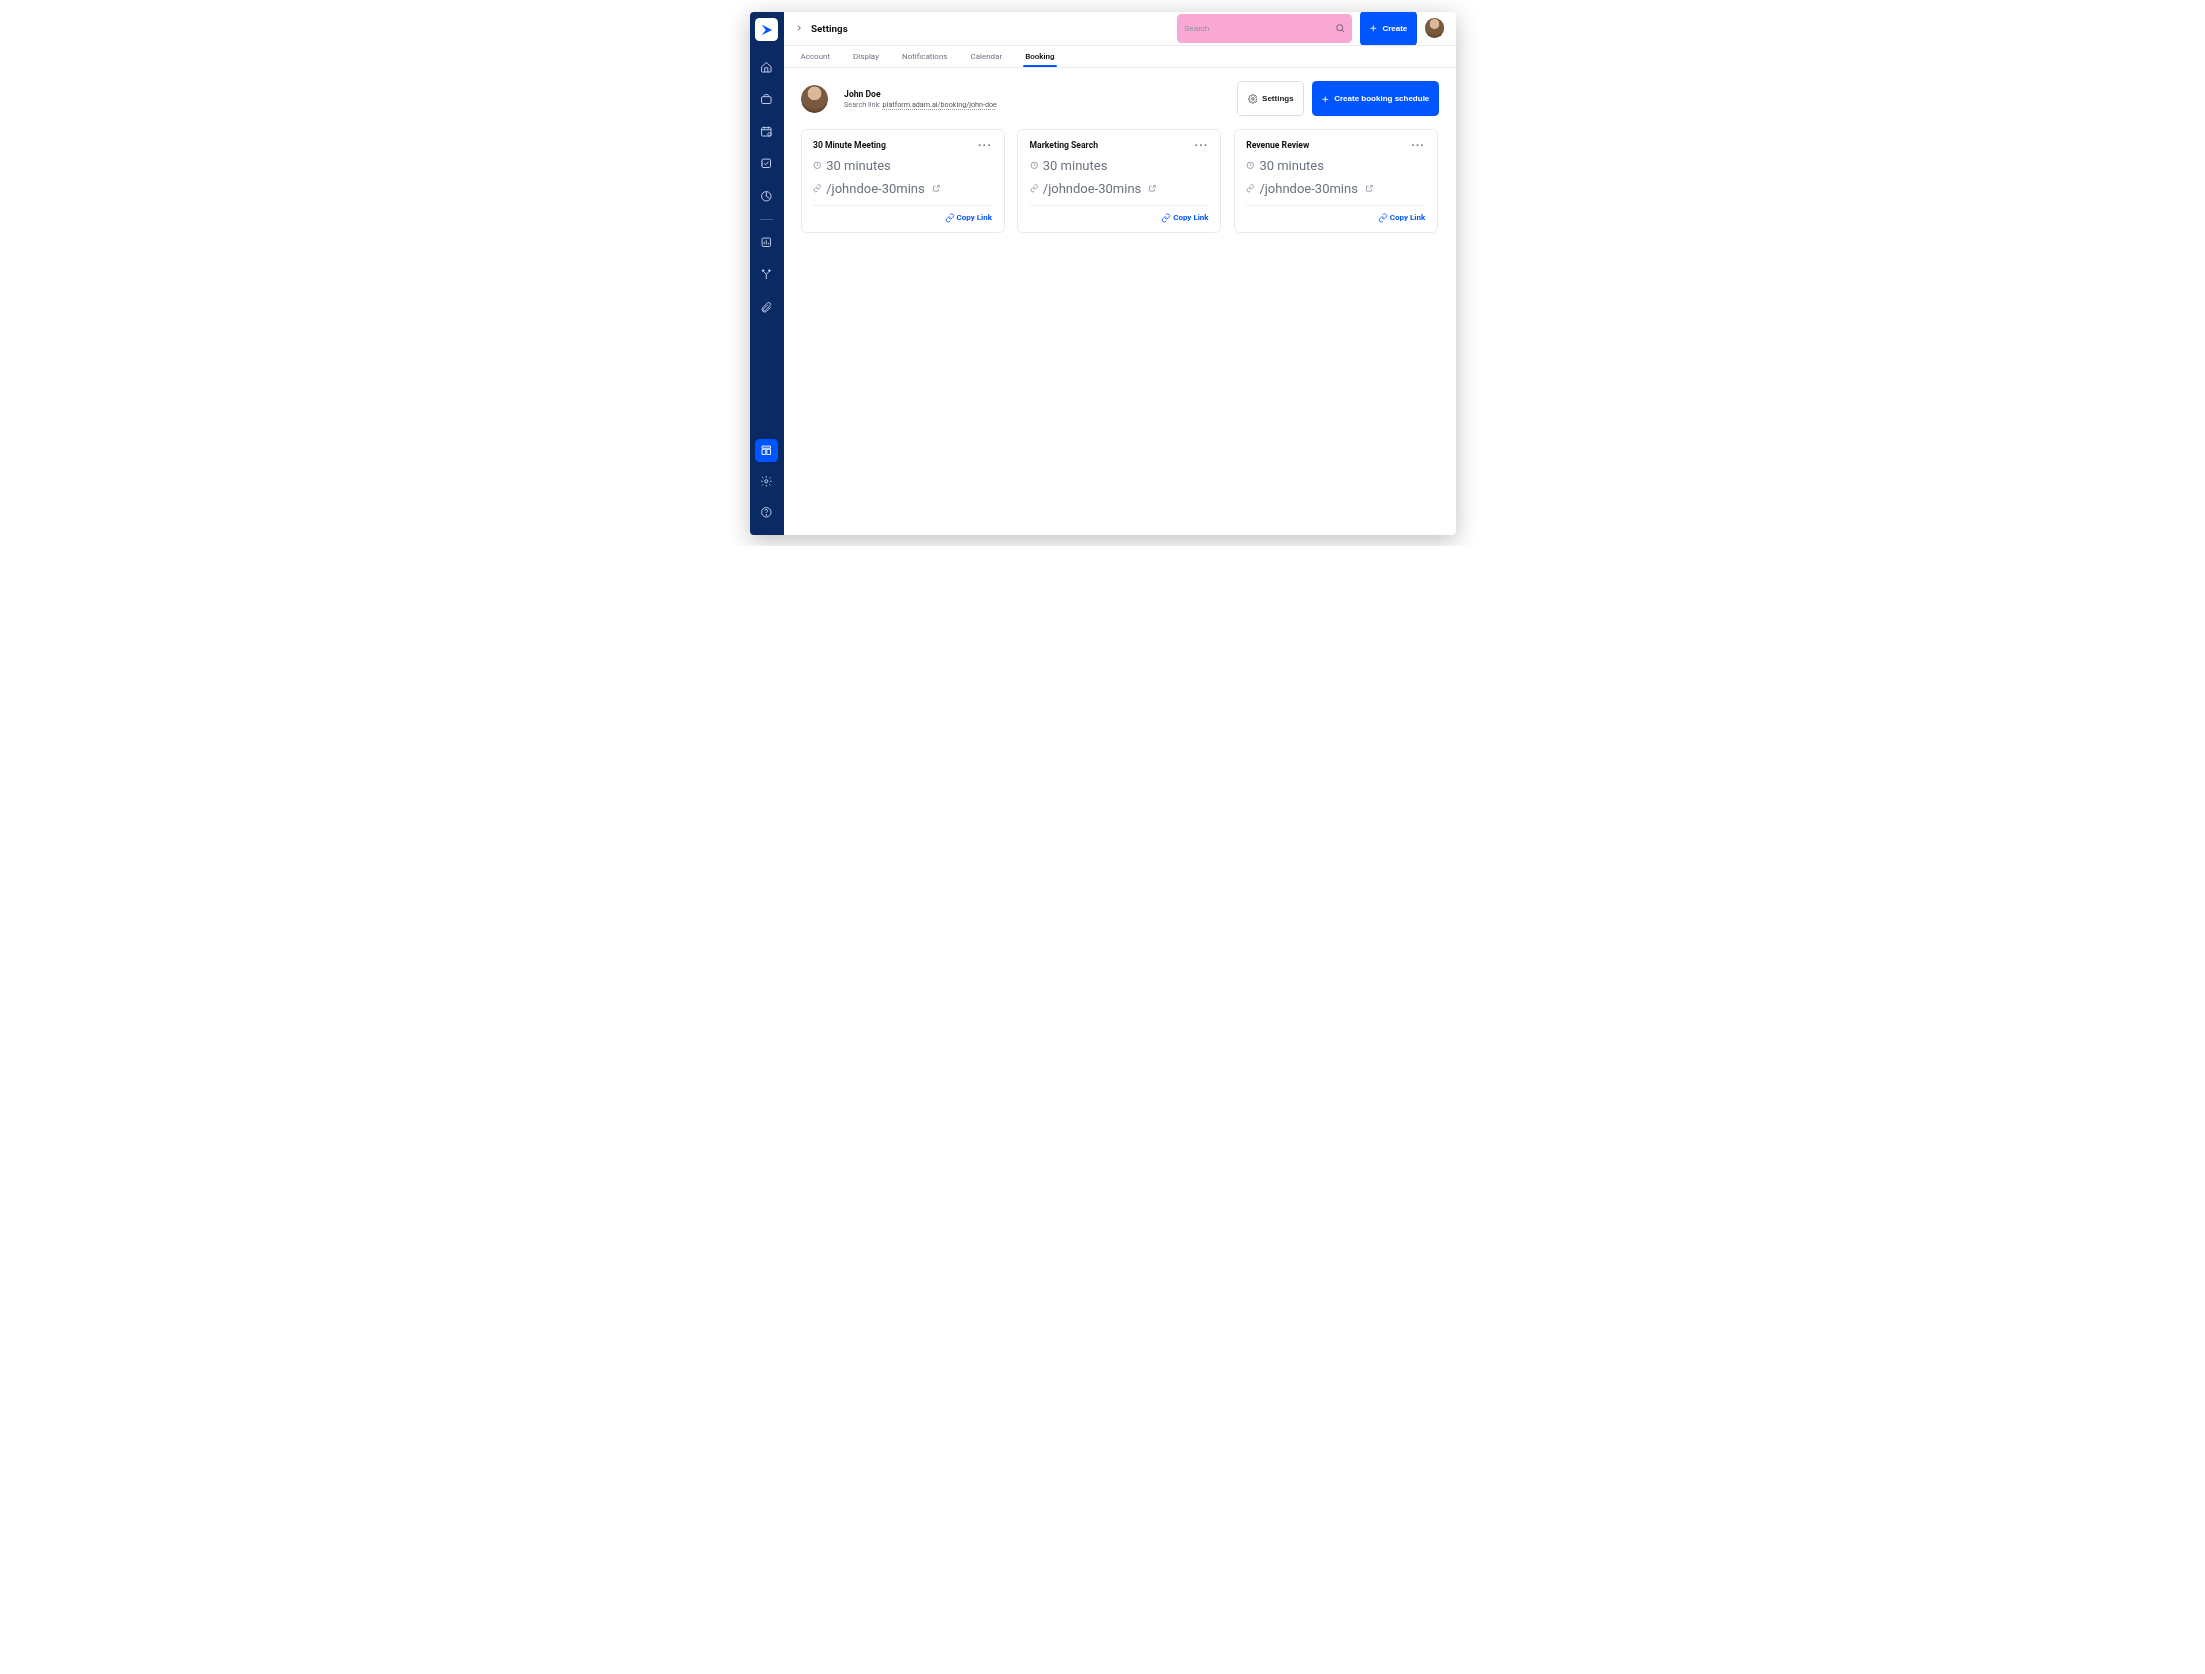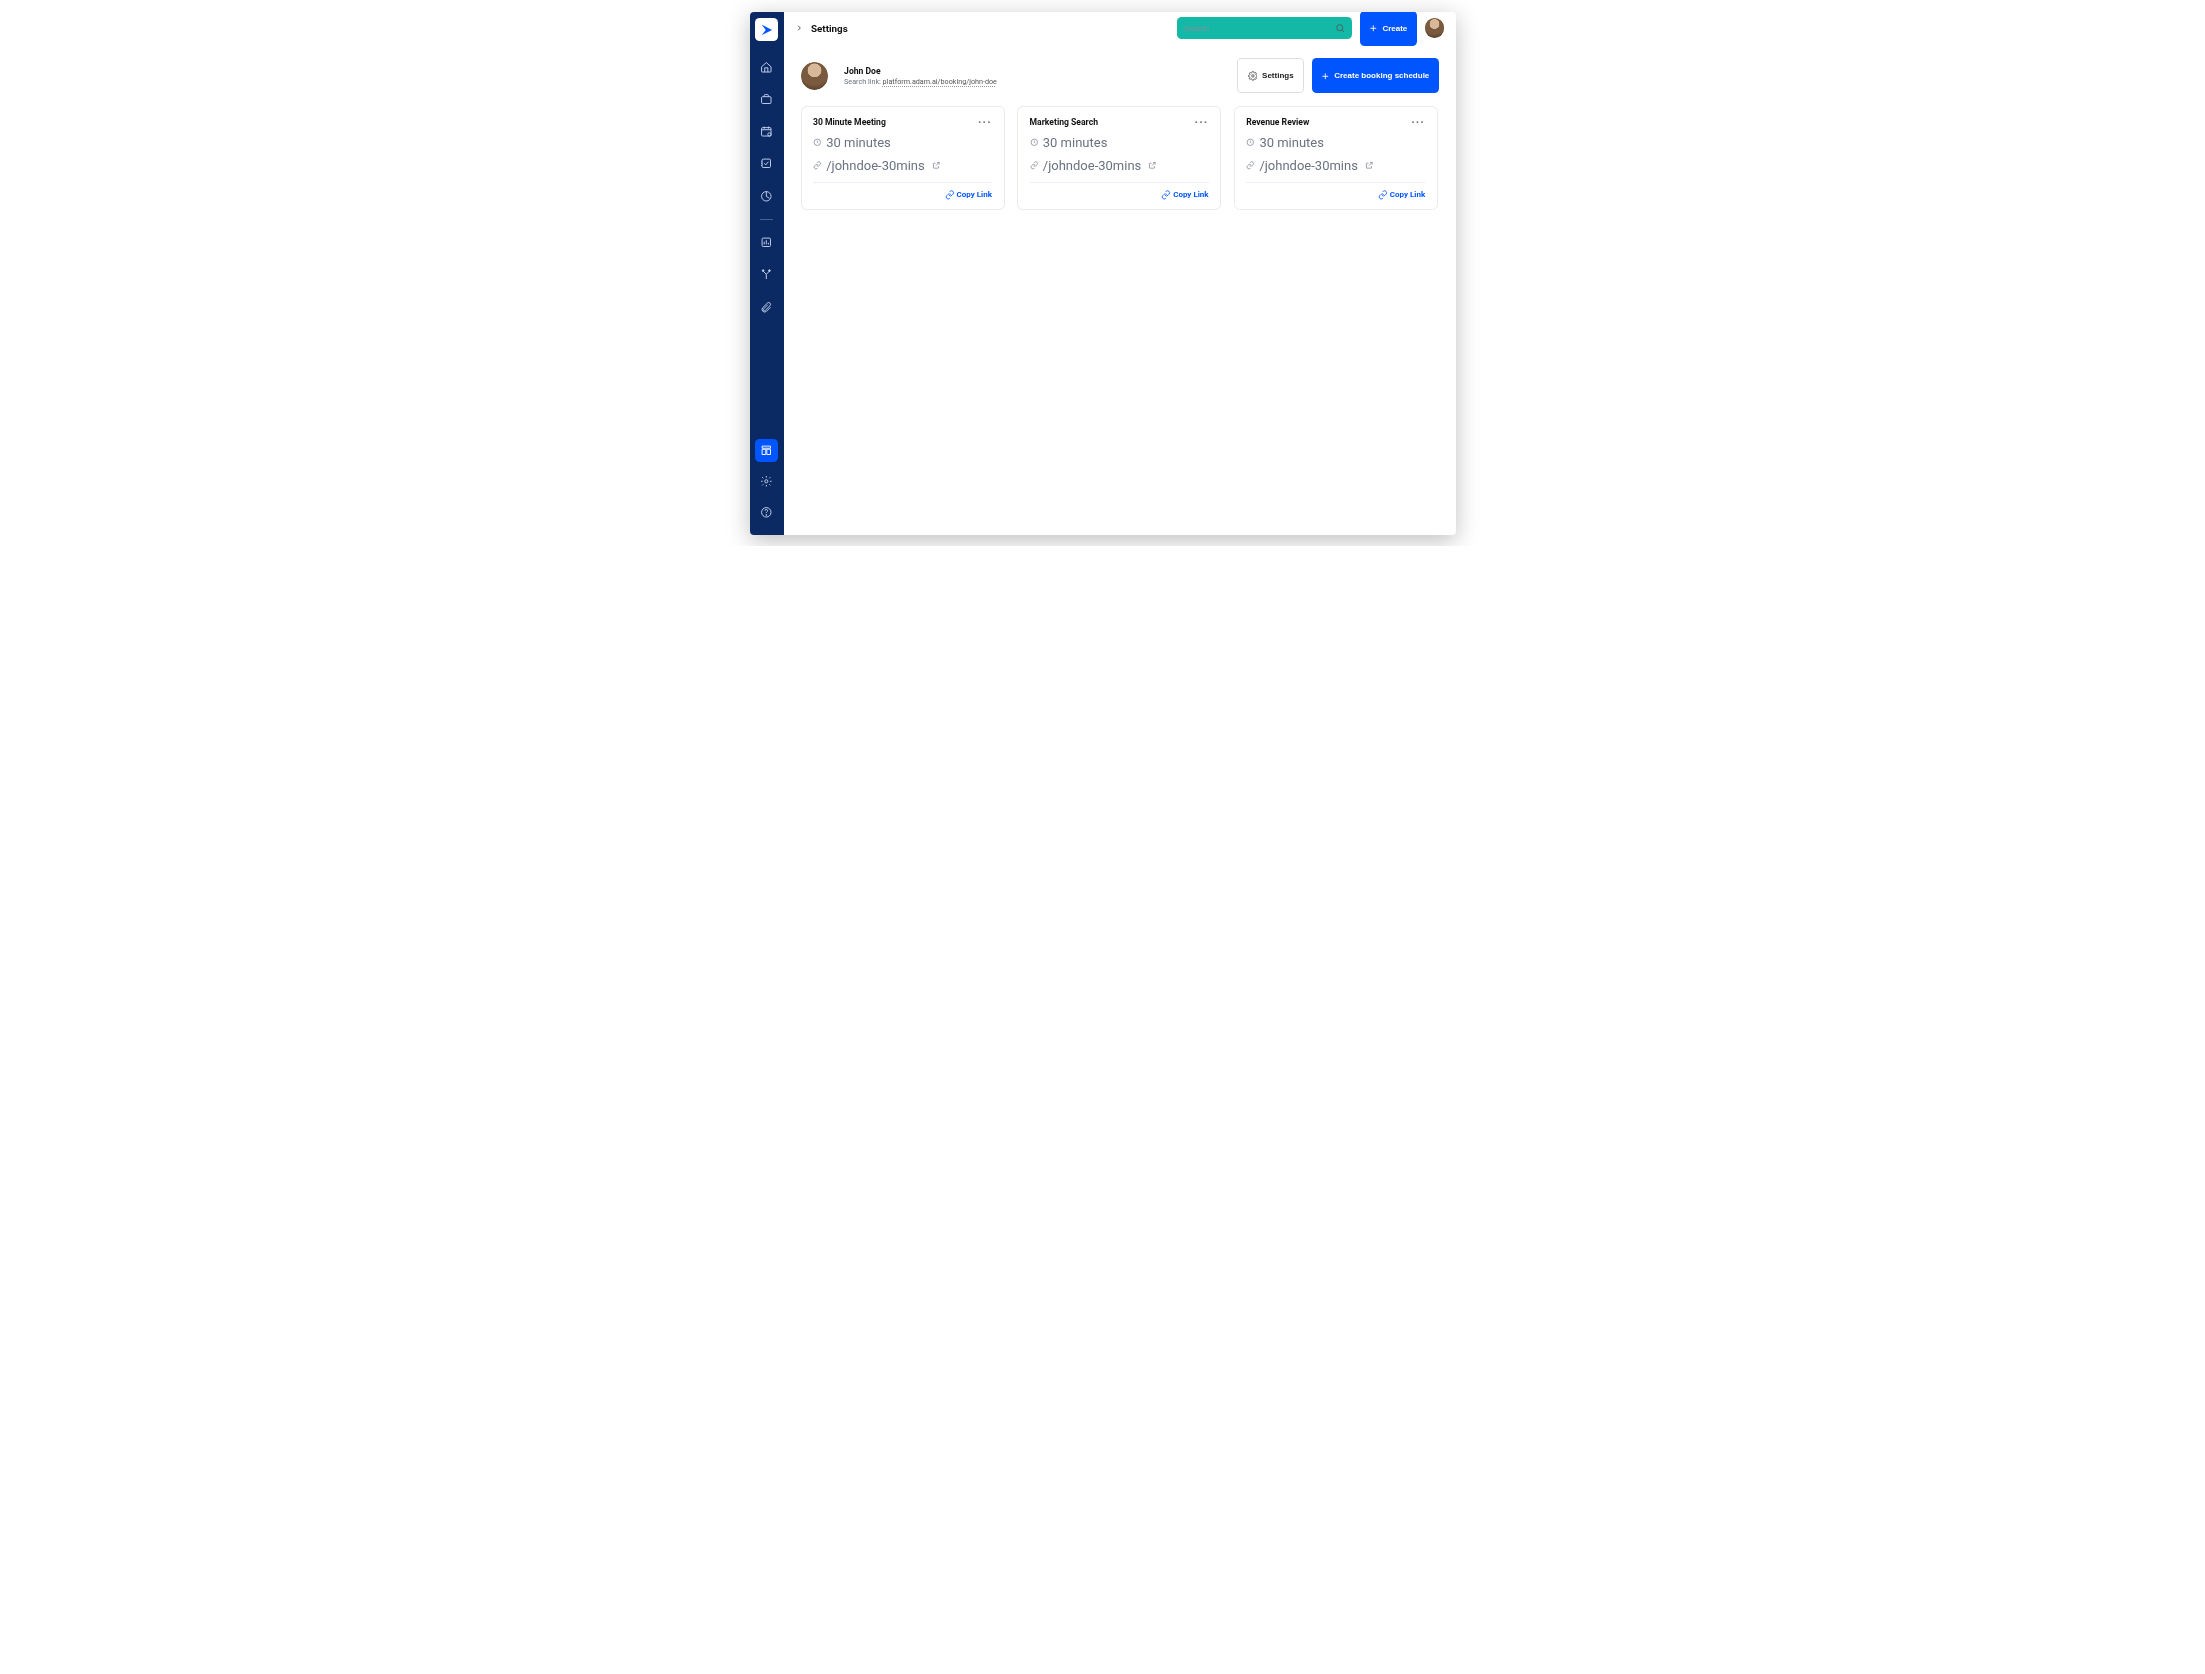--- a/index.html
+++ b/index.html
@@ -46,21 +46,21 @@
 
   
   .main { flex:1;display:flex;flex-direction:column; }
   .topbar {
     height:33px;display:flex;align-items:center;padding:0 11.5px;gap:8px;
   }
   .chev { color:#333;cursor:pointer; }
   .page-title { font-weight:700;font-size:9.8px;color:#111; }
   .topbar-spacer { flex:1; }
   .search-box {
-    width:175px;height:22px;background:#14b8a6;border-radius:4.6px;display:flex;align-items:center;padding:0 6.9px;gap:4px;color:#888;
+    width:175px;height:29px;background:#f9a8d4;border-radius:4.6px;display:flex;align-items:center;padding:0 6.9px;gap:4px;color:#888;
   }
   .search-box input { border:none;background:transparent;flex:1;font-size:8px;outline:none;color:#333; }
   .search-box input::placeholder{color:#8a8f99;}
   .btn { height:35px;border-radius:4.6px;display:inline-flex;align-items:center;gap:4.6px;font-size:8px;font-weight:600;cursor:pointer;border:none;padding:0 9.2px; }
   .btn-primary { background:#0055ff;color:#fff; }
   .btn-outline { background:#fff;border:0.6px solid #ddd;color:#222; }
   .avatar { width:19.5px;height:19.5px;border-radius:50%;background:linear-gradient(135deg,#b78c63,#6e4e35);display:flex;align-items:center;justify-content:center;overflow:hidden; }
   .avatar-inner{width:100%;height:100%;border-radius:50%;background:radial-gradient(circle at 50% 30%, #d9b899 28%, #7a5a3e 30% 60%, #3e2d1d 100%);}
 
   .tabs { display:flex;gap:23px;padding:0 17px;border-bottom:0.6px solid #e7e9ee; border-top:0.6px solid #e7e9ee; height:23px;align-items:flex-end; }
@@ -204,20 +204,27 @@
               <path d="M12 4 V20 M4 12 H20"></path>
             </svg>
         </span>
         <span>Create</span>
       </button>
       <div class="avatar">
           <div class="avatar-inner"></div>
         </div>
     </div>
 
+    <div class="tabs">
+      <div class="tab"><span>Account</span></div>
+      <div class="tab"><span>Display</span></div>
+      <div class="tab"><span>Notifications</span></div>
+      <div class="tab"><span>Calendar</span></div>
+      <div class="tab active"><span>Booking</span></div>
+    </div>
 
     <div class="content">
       <div class="profile-row">
         <div class="big-avatar">
             <div class="avatar-inner"></div>
           </div>
         <div>
           <div class="profile-name">John Doe</div>
           <div class="profile-link">
             <span>Search link:</span>

